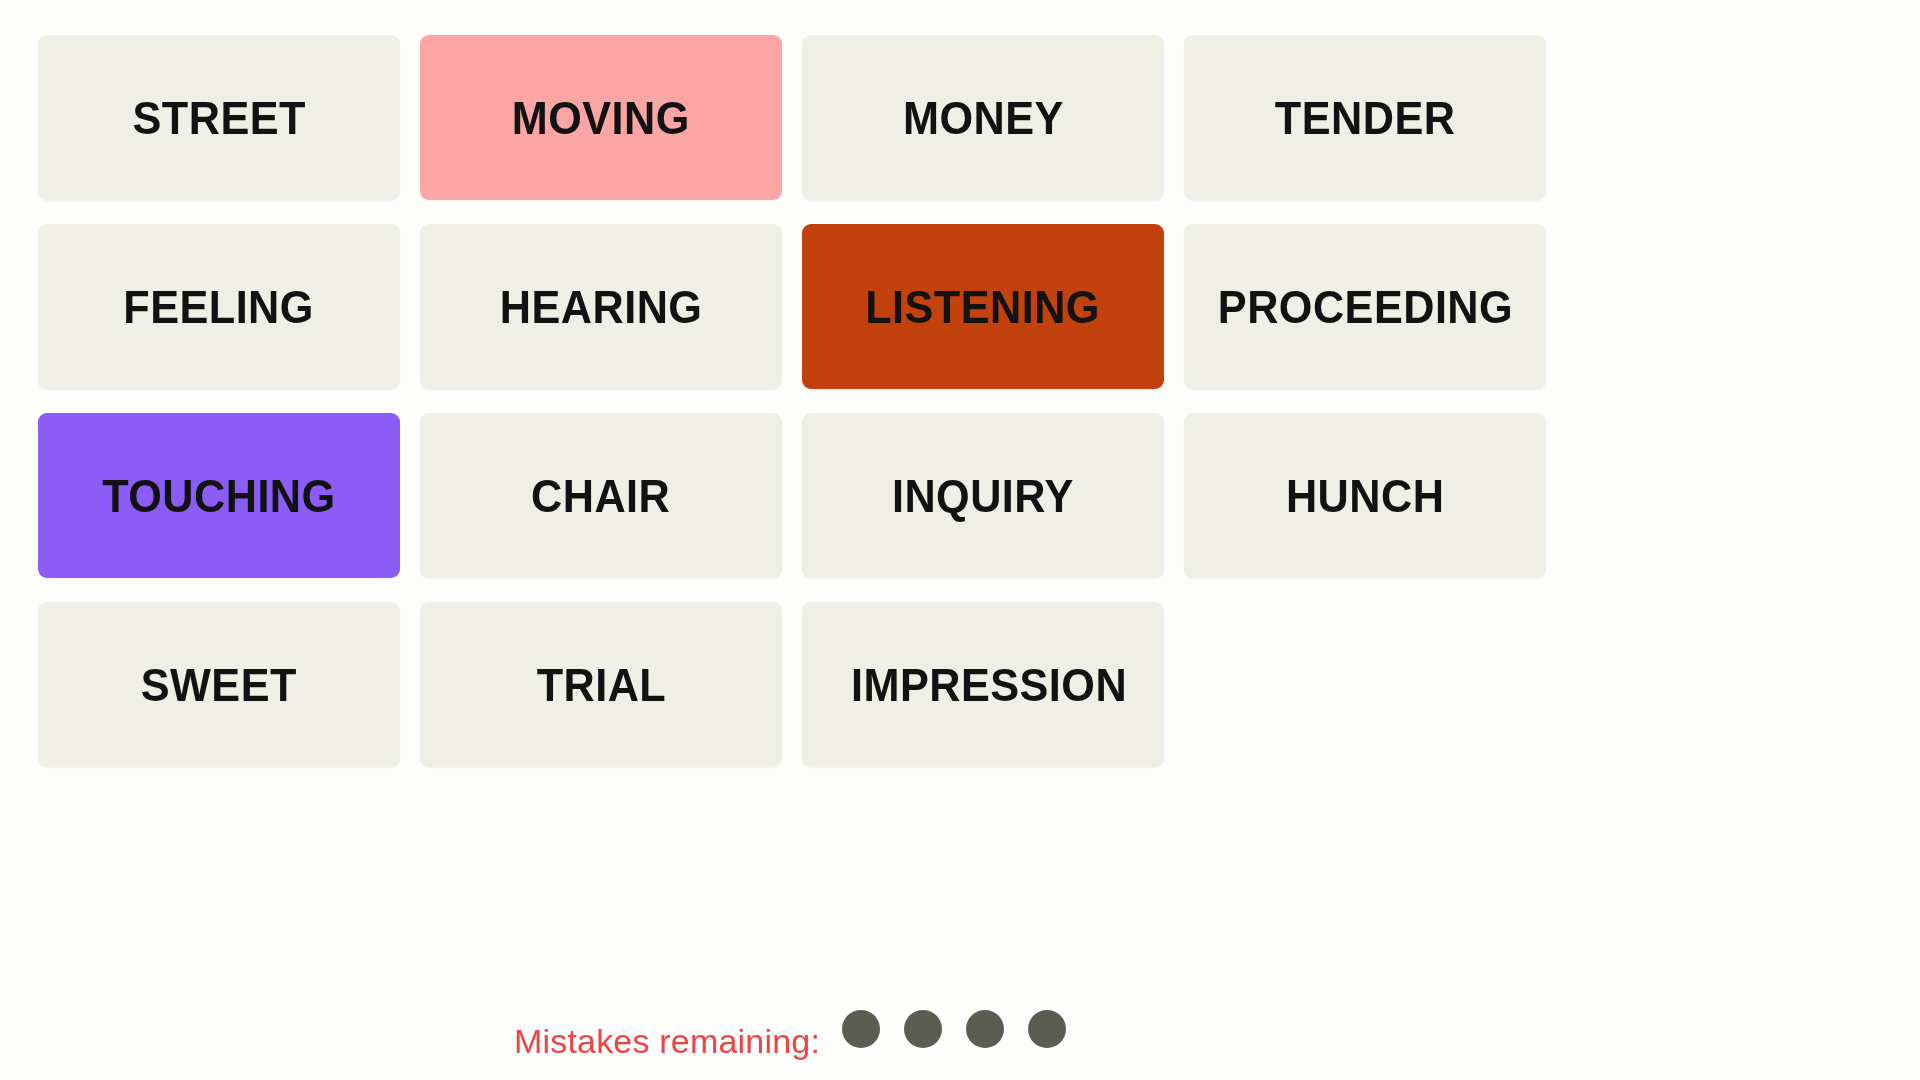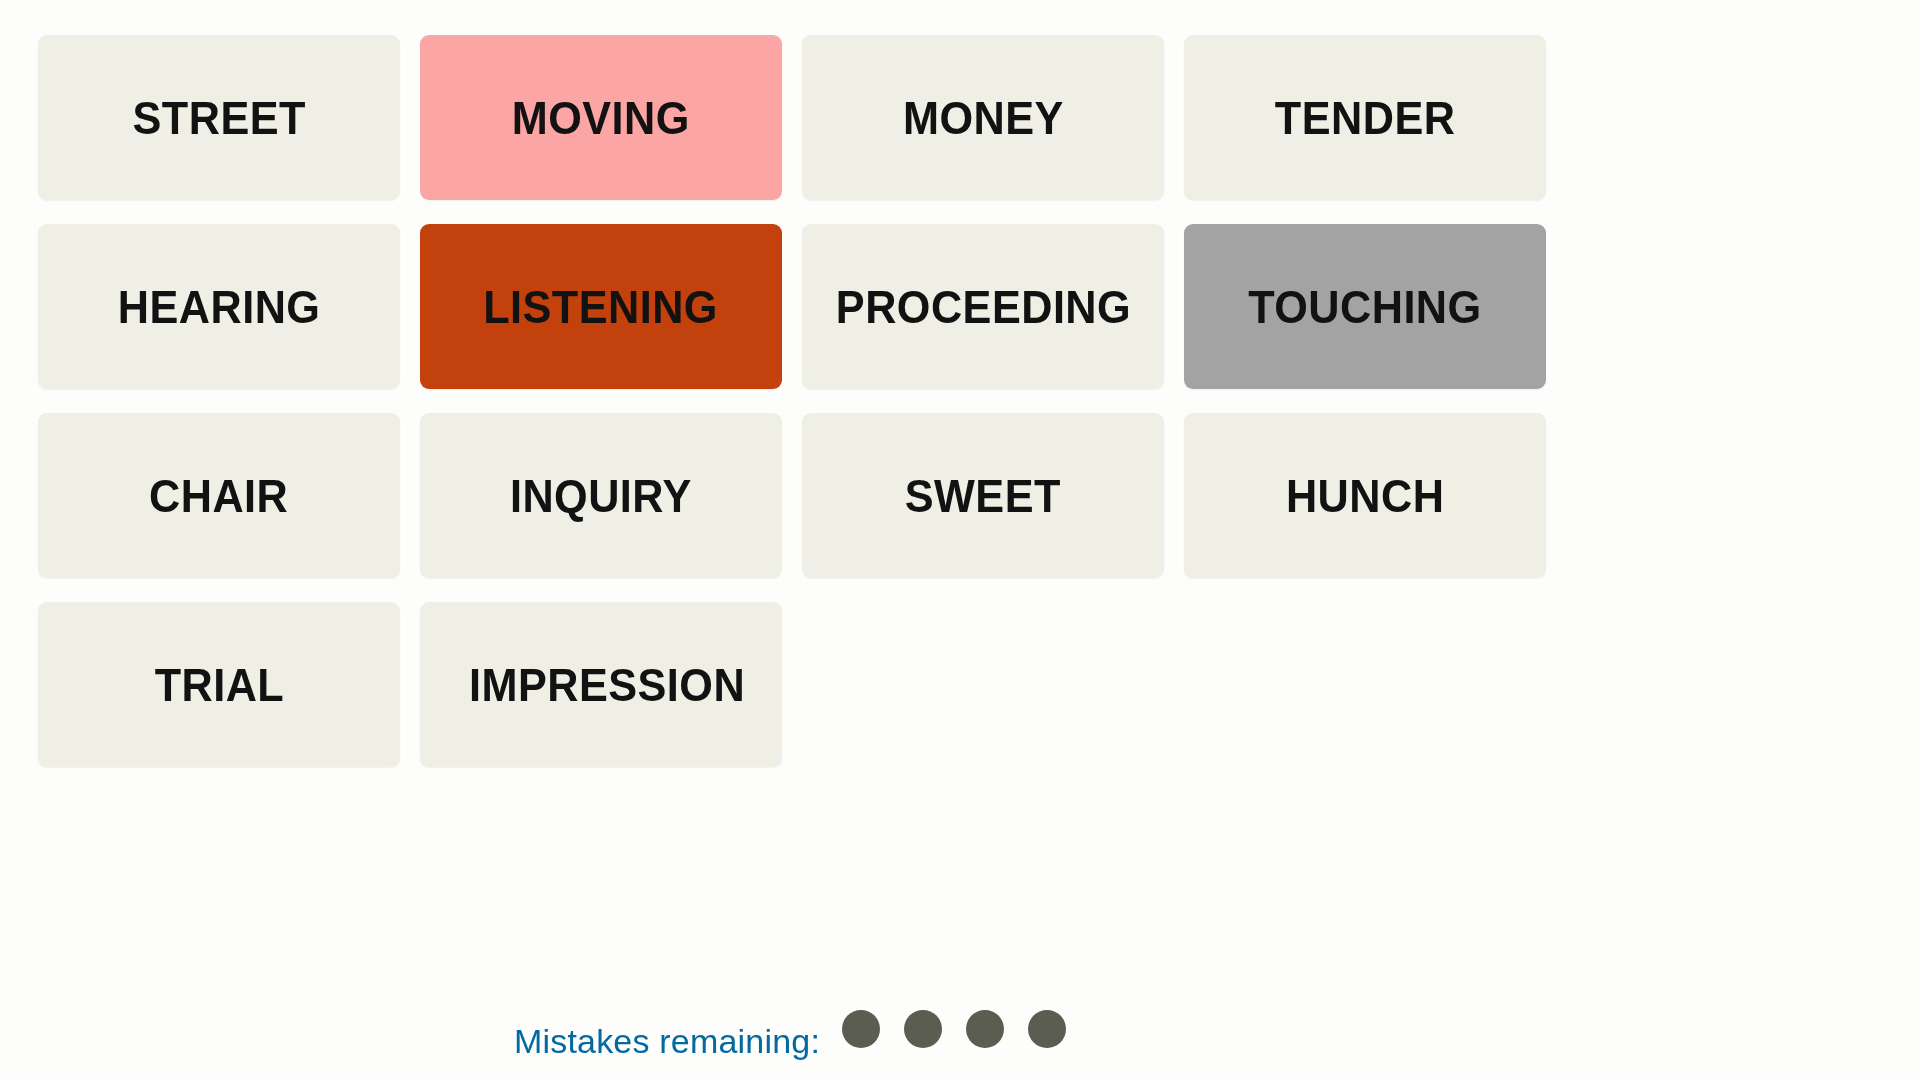--- a/index.html
+++ b/index.html
@@ -110,53 +110,56 @@
       <div class="word-tile" style="background: #fca5a5;">
         <span class="word-tile-label" style="color: rgb(18, 18, 18);">MOVING</span>
       </div>
       <div class="word-tile" style="background: rgb(239, 239, 230);">
         <span class="word-tile-label" style="color: rgb(18, 18, 18);">MONEY</span>
       </div>
       <div class="word-tile" style="background: rgb(239, 239, 230);">
         <span class="word-tile-label" style="color: rgb(18, 18, 18);">TENDER</span>
       </div>
       <div class="word-tile" style="background: rgb(239, 239, 230);">
+        <span class="word-tile-label" style="color: rgb(18, 18, 18);">FEELING</span>
+      </div>
+      <div class="word-tile" style="background: rgb(239, 239, 230);">
         <span class="word-tile-label" style="color: rgb(18, 18, 18);">HEARING</span>
       </div>
       <div class="word-tile" style="background: #c2410c;">
         <span class="word-tile-label" style="color: rgb(18, 18, 18);">LISTENING</span>
       </div>
       <div class="word-tile" style="background: rgb(239, 239, 230); align-items: center;">
         <span class="word-tile-label" style="color: rgb(18, 18, 18);">PROCEEDING</span>
       </div>
-      <div class="word-tile" style="background: #a3a3a3;">
+      <div class="word-tile" style="background: #8b5cf6;">
         <span class="word-tile-label" style="color: rgb(18, 18, 18);">TOUCHING</span>
       </div>
       <div class="word-tile" style="background: rgb(239, 239, 230);">
         <span class="word-tile-label" style="color: rgb(18, 18, 18);">CHAIR</span>
       </div>
       <div class="word-tile" style="background: rgb(239, 239, 230);">
         <span class="word-tile-label" style="color: rgb(18, 18, 18);">INQUIRY</span>
       </div>
       <div class="word-tile" style="background: rgb(239, 239, 230);">
-        <span class="word-tile-label" style="color: rgb(18, 18, 18);">SWEET</span>
+        <span class="word-tile-label" style="color: rgb(18, 18, 18);">HUNCH</span>
       </div>
       <div class="word-tile" style="background: rgb(239, 239, 230);">
-        <span class="word-tile-label" style="color: rgb(18, 18, 18);">HUNCH</span>
+        <span class="word-tile-label" style="color: rgb(18, 18, 18);">SWEET</span>
       </div>
       <div class="word-tile" style="background: rgb(239, 239, 230);">
         <span class="word-tile-label" style="color: rgb(18, 18, 18);">TRIAL</span>
       </div>
       <div class="word-tile" style="background: rgb(239, 239, 230); padding-left: 20px;">
         <span class="word-tile-label" style="color: rgb(18, 18, 18);">IMPRESSION</span>
       </div>
     </div>
 
   <div id="mistakes-row">
-    <span id="mistakes-label" style="color: #0369a1; margin-top: 24px;">Mistakes remaining:</span>
+    <span id="mistakes-label" style="color: #ef4444; margin-top: 24px;">Mistakes remaining:</span>
     <span id="mistake-dots">
         <span class="mistake-dot" style="background: rgb(90, 93, 80);"></span>
         <span class="mistake-dot" style="background: rgb(90, 93, 80);"></span>
         <span class="mistake-dot" style="background: rgb(90, 93, 80);"></span>
         <span class="mistake-dot" style="background: rgb(90, 93, 80);"></span>
       </span>
   </div>
 
 </div>
 

